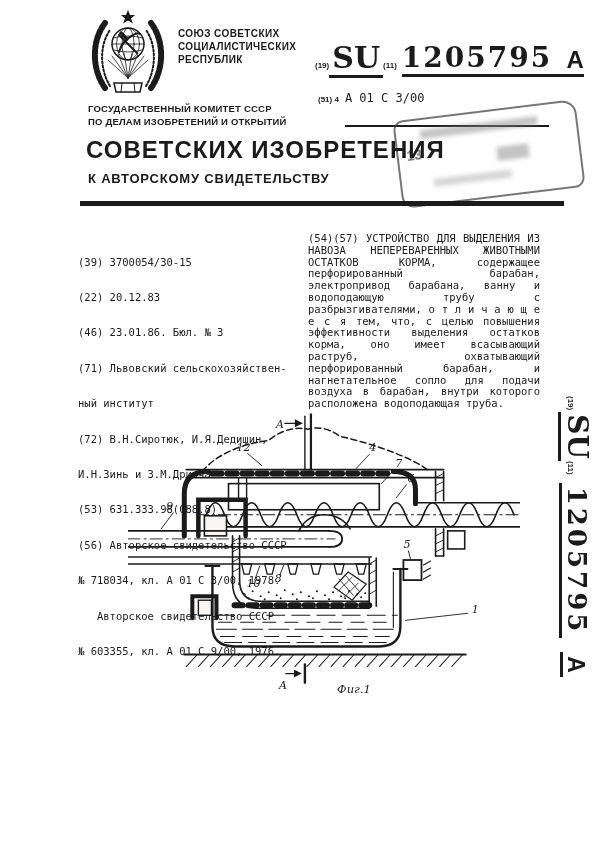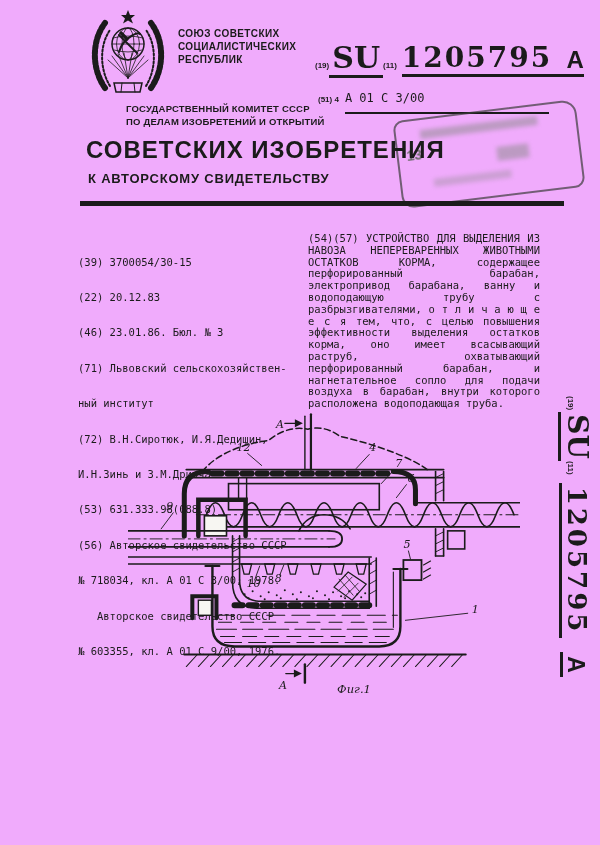--- a/index.html
+++ b/index.html
@@ -1,30 +1,30 @@
 <!DOCTYPE html>
 <html><head>
 <meta charset="utf-8">
 <style>
   html,body{margin:0;padding:0;background:#d8d6d2;}
-  .page{position:relative;width:600px;height:845px;background:#f0abfc;overflow:hidden;
+  .page{position:relative;width:600px;height:845px;background:#ffffff;overflow:hidden;
         font-family:"Liberation Sans",sans-serif;color:#1b1b1b;}
   .abs{position:absolute;}
 
   
   .union{left:178px;top:27px;font-size:10px;font-weight:bold;line-height:13px;letter-spacing:.4px;}
-  .committee{left:88px;top:103px;font-size:9.5px;font-weight:bold;line-height:12.5px;letter-spacing:.2px;margin-left:38px;}
+  .committee{left:88px;top:103px;font-size:9.5px;font-weight:bold;line-height:12.5px;letter-spacing:.2px;}
   .docline{left:315px;top:40px;white-space:nowrap;}
   .h-code{font-size:8px;font-weight:bold;vertical-align:baseline;}
   .h-su{font-family:"DejaVu Serif",serif;font-weight:bold;font-size:30px;border-bottom:3px solid #1b1b1b;padding:0 3px;}
   .h-numwrap{display:inline-flex;justify-content:space-between;align-items:flex-end;width:182px;border-bottom:3px solid #1b1b1b;margin-left:5px;vertical-align:bottom;}
   .h-num{font-family:"DejaVu Serif",serif;font-weight:bold;font-size:28px;letter-spacing:2px;}
   .h-kind{font-weight:bold;font-size:24px;}
   .ipcline{left:318px;top:88px;white-space:nowrap;}
-  .ipc{display:inline-block;width:204px;border-bottom:2px solid #1b1b1b;margin-left:6px;padding-bottom:7px;
+  .ipc{display:inline-block;width:204px;border-bottom:2px solid #1b1b1b;margin-left:6px;padding-bottom:20px;
        font-family:"DejaVu Sans Mono",monospace;font-size:12px;}
 
   
   .stamp{left:397px;top:110px;width:180px;height:84px;border:2.5px solid rgba(60,60,60,.7);
          border-radius:10px 14px 10px 12px;transform:rotate(-7deg);}
   .stamp-bar{position:absolute;background:#8a8a8a;filter:blur(2px);opacity:.5;}
   .sb1{left:24px;top:10px;width:118px;height:9px;}
   .sb2{left:98px;top:36px;width:32px;height:14px;}
   .sb3{left:32px;top:60px;width:78px;height:8px;opacity:.35;}
   .stamp-num{position:absolute;left:8px;top:26px;font-weight:bold;font-size:14px;color:#6b6b6b;filter:blur(.4px);}

